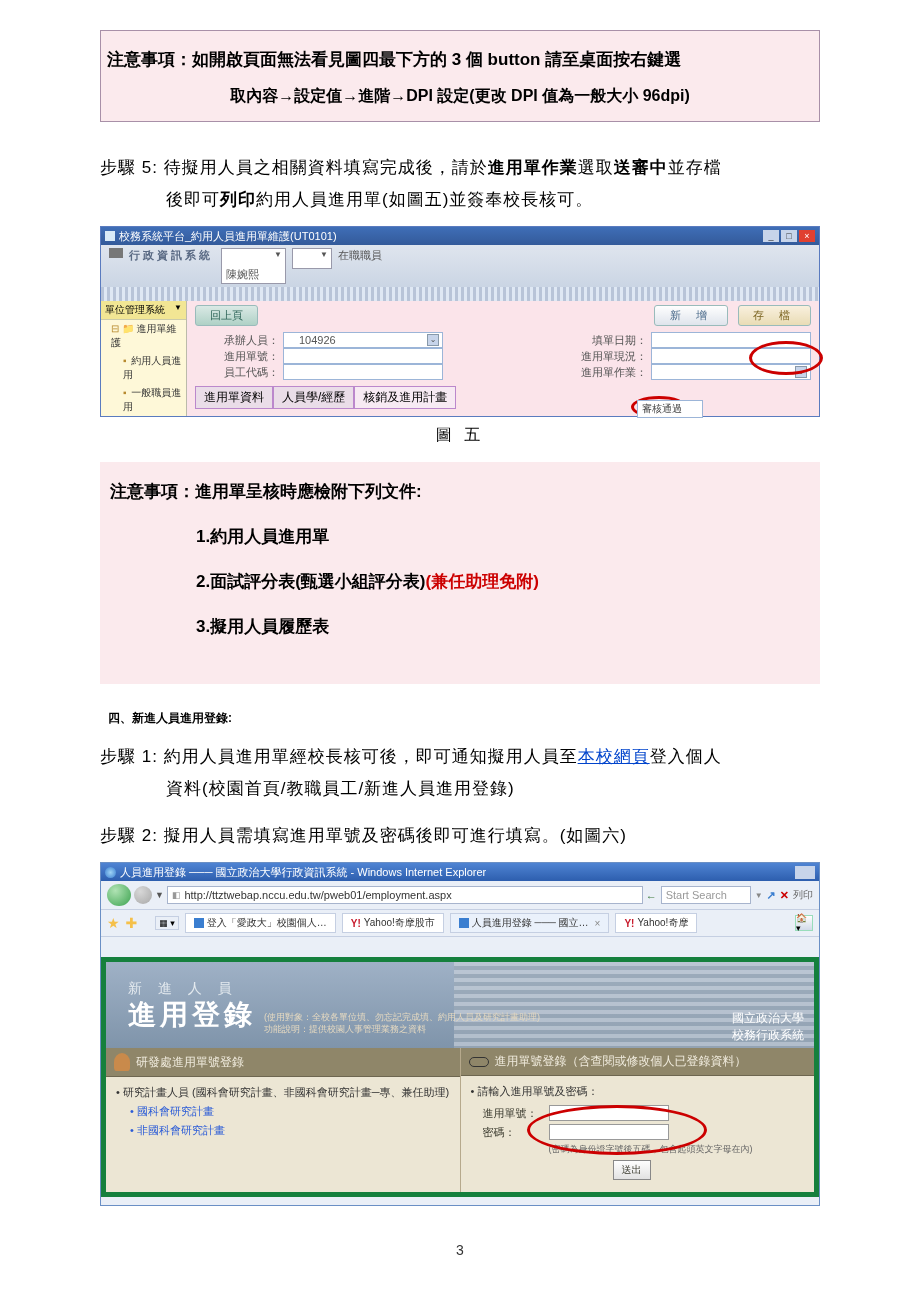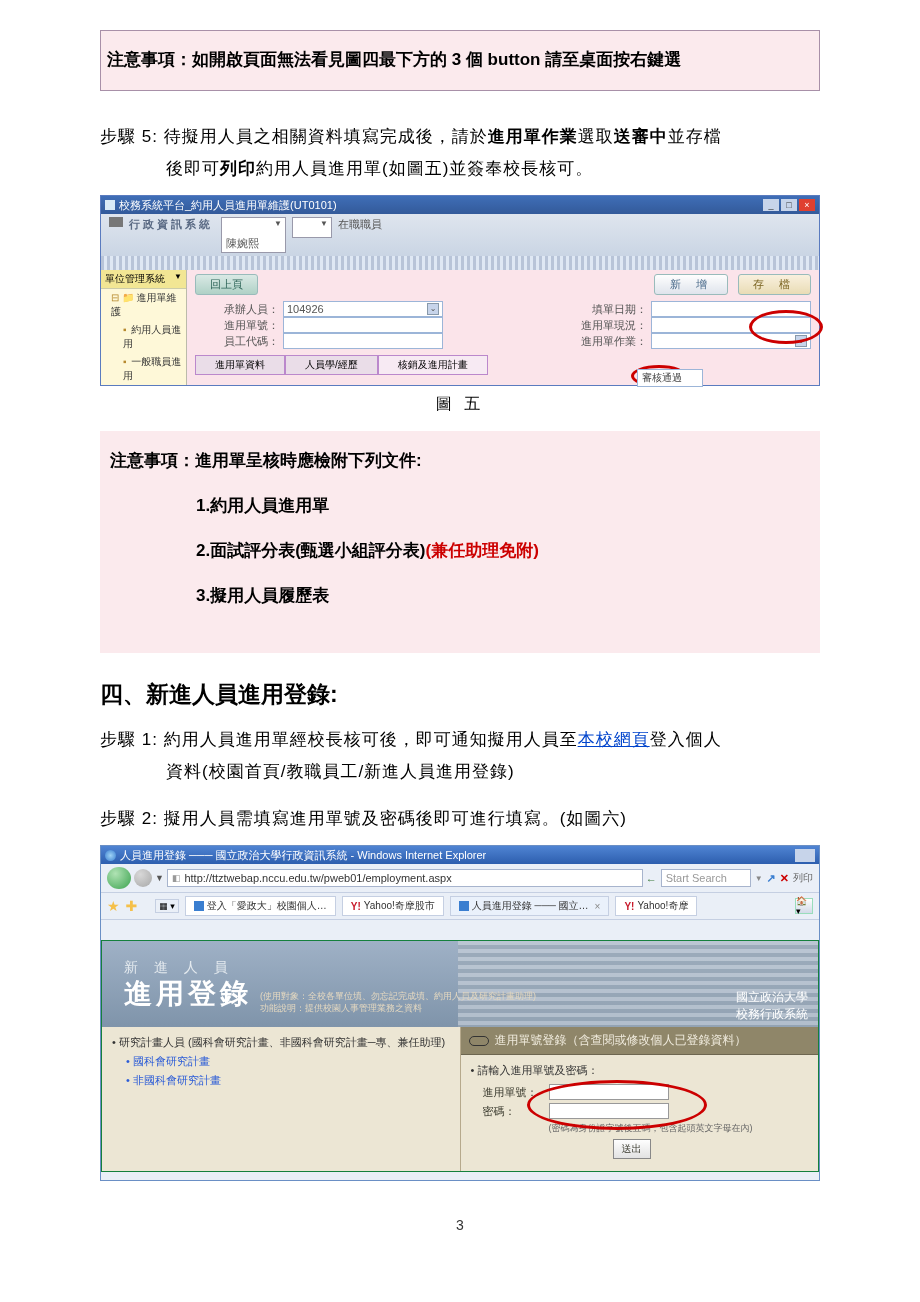--- a/index.html
+++ b/index.html
@@ -43,33 +43,33 @@
     .fig5 .btn.new { margin-left:auto; margin-right:10px; letter-spacing:6px;padding-left:15px; }
     .fig5 .btn.save { background:linear-gradient(#f9f0de,#e9dcb5); color:#7a6320; letter-spacing:6px; position:relative; z-index:2; }
     .fig5 .circ { position:absolute; border:3px solid #cc0000; border-radius:50%; }
     .fig5 .circ.save-c { width:74px; height:34px; right:-4px; top:40px; }
     .fig5 .frm { display:grid; grid-template-columns:88px 160px 120px 88px 160px; row-gap:0; align-items:center; font-size:11px; color:#555; }
     .fig5 .flbl { text-align:right; padding-right:4px; }
     .fig5 .finp { background:#fff; border:1px solid #9cb5d8; height:16px; }
     .fig5 .fsel { background:#fff; border:1px solid #9cb5d8; height:16px; display:flex; align-items:center; justify-content:flex-end; padding-right:3px; }
     .fig5 .fsel .ar { background:#c7d4ea; border:1px solid #89a; width:12px; height:12px; font-size:8px; text-align:center; line-height:10px; }
     .fig5 .tabs { display:flex; gap:0; margin-top:6px; }
-    .fig5 .tabs .tab { border:1px solid #b8c; padding:2px 19px; font-size:10px; background:#eadde8; }
+    .fig5 .tabs .tab { border:1px solid #b8c; padding:2px 8px; font-size:12px; background:#eadde8; }
     .fig5 .tabs .tab.on { background:#f7eaf3; }
     .fig5 .opt { position:absolute; background:#fff; border:1px solid #9cb5d8; padding:1px 20px 1px 4px; color:#444; font-size:10px; }
     .fig5 .optbox { position:absolute; right:116px; bottom:-2px; }
     .fig5 .opt-hl { background:#2a5bd7; color:#fff; }
     .fig5 .circ.opt-c { width:56px; height:22px; }
     .fig5 .bldg { background:repeating-linear-gradient(90deg,#b8c4d8,#b8c4d8 3px,#dfe8f4 3px,#dfe8f4 6px); height:14px; margin-top:-1px; }
 
     .notice2 { background:#fbeaed; padding:18px 10px 24px 10px; margin:12px 0 26px 0; }
     .notice2 .h { font-weight:bold; font-size:17px; margin-bottom:22px; }
     .notice2 .it { font-weight:bold; font-size:17px; padding-left:86px; margin-bottom:22px; }
 
-    .section-h { font-weight:bold; font-size:23px; margin:6px 0; }
+    .section-h { font-weight:bold; font-size:12px; margin:6px 8px; }
 
     
     .fig6 { border:1px solid #6a8fc5; font-size:11px; background:#eaeff7; position:relative; }
     .fig6 .tb6 { background:linear-gradient(#4f84d3,#2d5eae); color:#fff; padding:2px 4px; height:18px; display:flex; align-items:center; }
     .fig6 .tb6 .ie { width:11px; height:11px; background:radial-gradient(circle,#9ed3f5,#3a7ed0); border-radius:50%; margin-right:4px; }
     .fig6 .tb6 .sp { flex:1; }
     .fig6 .tb6 .win { display:flex; }
     .fig6 .tb6 .win div { width:20px; height:13px; background:#c7d4ea; }
     .fig6 .nav { background:#eaeff7; display:flex; align-items:center; padding:3px 6px; border-bottom:1px solid #c5cfe2; gap:3px; }
     .fig6 .navbtn { width:24px; height:22px; border-radius:50%; background:radial-gradient(circle at 35% 30%,#b0e3b4,#3ba24e); position:relative; }
@@ -80,21 +80,21 @@
     .fig6 .srch .sbox { background:#fff; border:1px solid #a7b4cd; padding:2px 4px; color:#999; width:90px; }
     .fig6 .menu { background:#eaeff7; padding:2px 6px; border-bottom:1px solid #c5cfe2; color:#333; font-size:10px; }
     .fig6 .menu span { margin-right:10px; }
     .fig6 .tabs6 { background:#eaeff7; display:flex; align-items:center; padding:3px 6px; border-bottom:1px solid #c5cfe2; gap:6px; font-size:10px; }
     .fig6 .star { color:#f5c04a; font-size:14px; }
     .fig6 .tabitem { border:1px solid #c5cfe2; padding:2px 8px; background:#fff; color:#333; display:flex; align-items:center; gap:3px; }
     .fig6 .tabitem.on { background:#eaf1fb; }
     .fig6 .tabitem .ti { width:10px; height:10px; }
     .fig6 .tabitem .yi { color:#c7192b; font-weight:bold; }
     .fig6 .content { padding:20px 0 8px 0; background:#eaeff7; display:flex; justify-content:center; }
-    .fig6 .card { width:776px; border:1px solid #15803d; background:#fff; }
+    .fig6 .card { width:776px; border:5px solid #15803d; background:#fff; }
     .fig6 .banner { height:86px; background:linear-gradient(180deg,#9fb1c6,#7f94aa); position:relative; overflow:hidden; color:#fff; }
     .fig6 .banner .blds { position:absolute; right:0; top:0; bottom:0; width:360px;
         background:
           repeating-linear-gradient(180deg,#c8d0da,#c8d0da 4px,#9caab8 4px,#9caab8 8px),
           repeating-linear-gradient(90deg,rgba(255,255,255,.25),rgba(255,255,255,.25) 10px,transparent 10px,transparent 20px); opacity:.7; }
     .fig6 .banner .tsmall { position:absolute; left:22px; top:18px; font-size:14px; letter-spacing:6px; color:#e4eaef; }
     .fig6 .banner .tbig { position:absolute; left:22px; top:34px; font-size:28px; letter-spacing:4px; color:#fff; font-weight:bold; }
     .fig6 .banner .desc { position:absolute; left:158px; top:50px; font-size:9px; color:#e4d8c0; line-height:1.3; }
     .fig6 .banner .uname { position:absolute; right:10px; top:48px; font-size:12px; color:#fff; text-align:right; }
     .fig6 .cbody { display:flex; background:#ece6d4; }
@@ -114,20 +114,21 @@
     .fig6 .circ6 { position:absolute; border:3px solid #cc0000; border-radius:50%; width:180px; height:50px; right:112px; bottom:50px; z-index:5; }
     .fig6 .home6 { margin-left:auto; width:18px; height:16px; background:linear-gradient(#fefefe,#d2dae8); border:1px solid #9db; display:flex; align-items:center; justify-content:center; font-size:9px; }
   </style>
 </head>
 <body>
 
 <div class="page">
 
   <div class="notice-box">
     <div class="notice-title">注意事項：如開啟頁面無法看見圖四最下方的 3 個 button 請至桌面按右鍵選</div>
+    <div class="sub-cut">取內容→設定值→進階→DPI 設定(更改 DPI 值為一般大小 96dpi)</div>
   </div>
 
   <div class="step">
     <span>步驟 5:</span>
     <span>待擬用人員之相關資料填寫完成後，請於</span><span class="bold">進用單作業</span><span>選取</span><span class="bold">送審中</span><span>並存檔</span>
     <span class="indent">
       <span>後即可</span><span class="bold">列印</span><span>約用人員進用單(如圖五)並簽奉校長核可。</span>
     </span>
   </div>
 
@@ -162,21 +163,21 @@
       <div class="main">
         <div class="circ save-c"></div>
         <div class="btnrow">
           <span class="btn back">回上頁</span>
           <span class="btn new">新 增</span>
           <span class="btn save">存 檔</span>
         </div>
         <div class="frm">
           <div class="flbl">承辦人員：</div>
           <div class="fsel">
-              <span style="margin-right:auto;padding-left:3px">104926</span>
+              <span style="margin-right:auto;padding-left:15px">104926</span>
               <span class="ar">⌄</span>
             </div>
           <div></div>
           <div class="flbl">填單日期：</div>
           <div class="finp"></div>
 
           <div class="flbl">進用單號：</div>
           <div class="finp"></div>
           <div></div>
           <div class="flbl">進用單現況：</div>
@@ -286,20 +287,24 @@
             <div>(使用對象：全校各單位填、勿忘記完成填、約用人員及研究計畫助理)</div>
             <div>功能說明：提供校園人事管理業務之資料</div>
           </div>
           <div class="uname">
             <div>國立政治大學</div>
             <div>校務行政系統</div>
           </div>
         </div>
         <div class="cbody">
           <div class="col">
+            <div class="chd">
+              <div class="person"></div>
+              <span>研發處進用單號登錄</span>
+            </div>
             <div class="cinner">
               <div class="bul">• <span>研究計畫人員 (國科會研究計畫、非國科會研究計畫─專、兼任助理)</span></div>
               <span class="lnk">• <span>國科會研究計畫</span></span>
               <span class="lnk">• <span>非國科會研究計畫</span></span>
             </div>
           </div>
           <div class="col" style="border-left:1px solid #b6a98c">
             <div class="chd">
               <div class="glass"></div>
               <span>進用單號登錄（含查閱或修改個人已登錄資料）</span>

